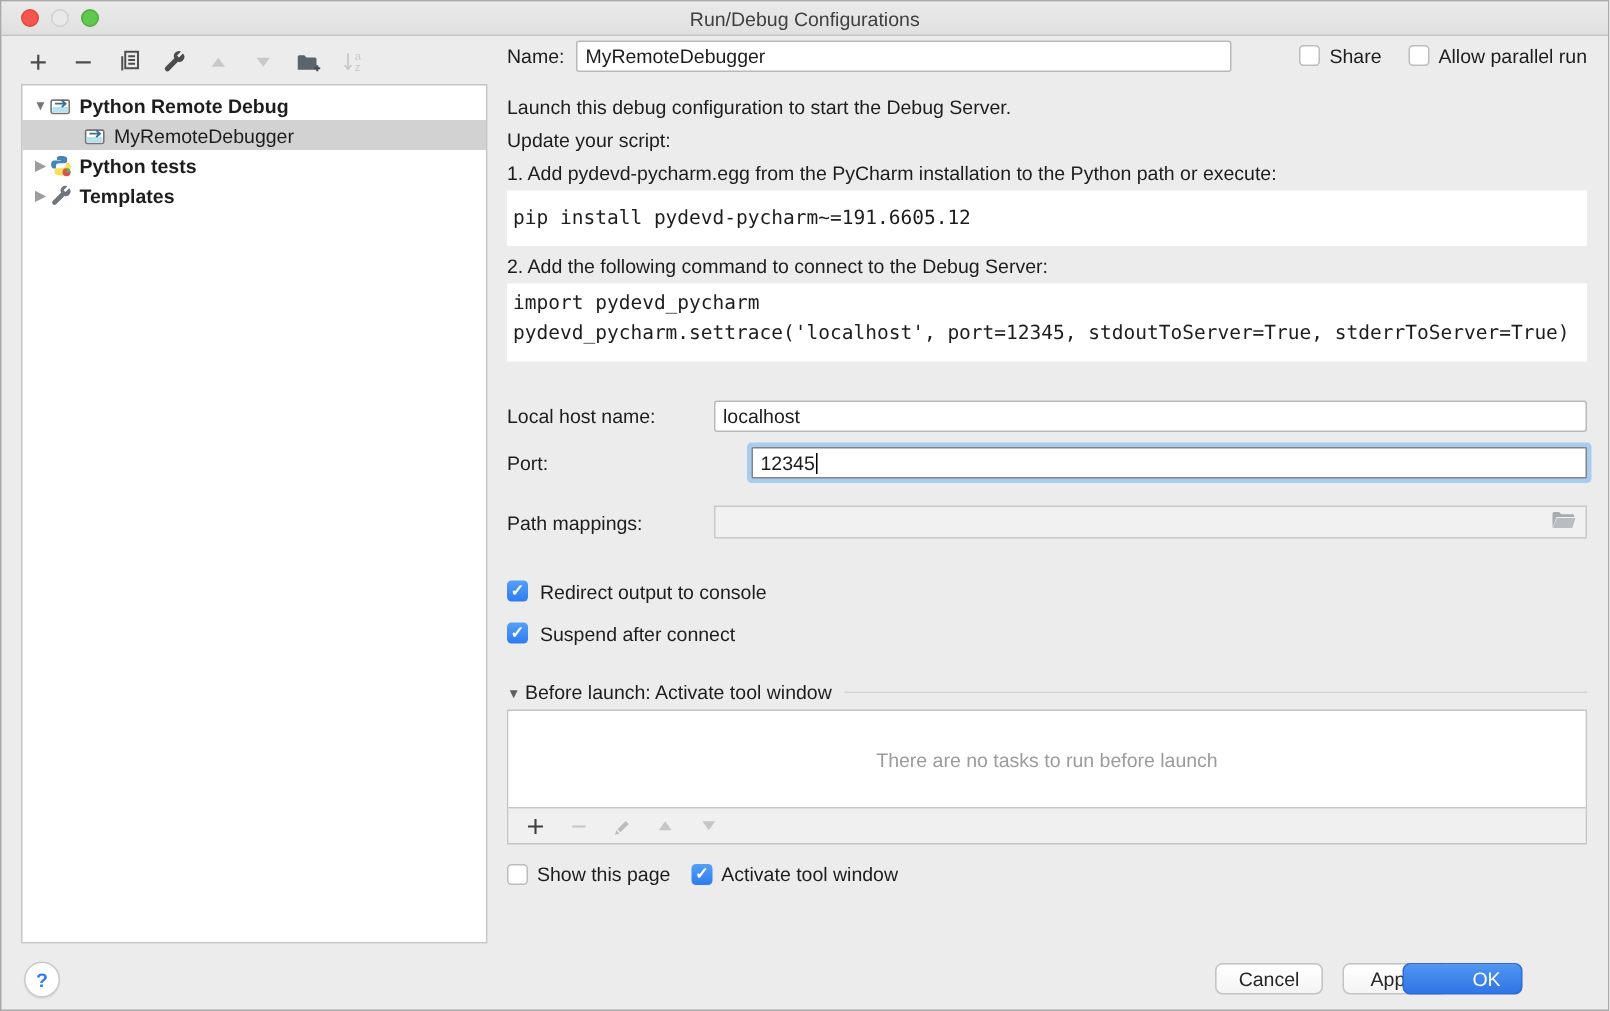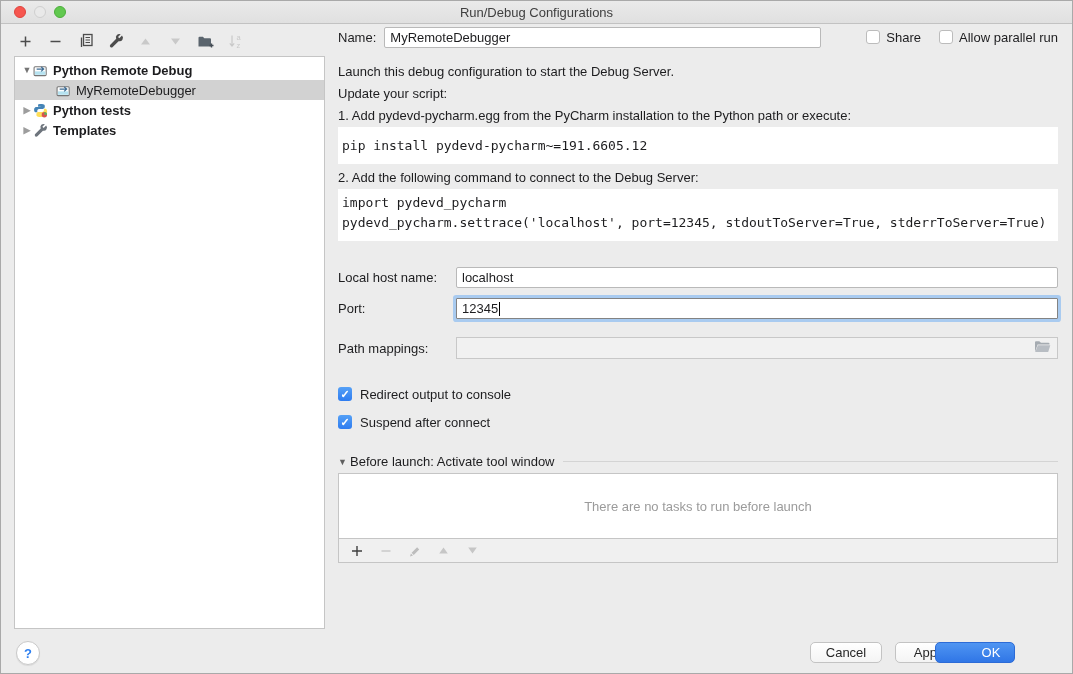--- a/index.html
+++ b/index.html
@@ -40,28 +40,28 @@
   .cb{width:14px;height:14px;border-radius:3px;border:1px solid #bcbcbc;background:#fff;box-sizing:border-box;flex:none;position:relative;}
   .cb.checked{background:linear-gradient(#55a0f6,#2e7cf0);border:none;}
   .cb.checked::after{content:"✓";position:absolute;left:0;top:0;width:14px;height:14px;
     color:#fff;font-size:11px;line-height:14px;text-align:center;font-weight:bold;}
   .para{margin:6px 0 0 0;line-height:16px;}
   .para.first{margin-top:16px;}
   .code-line{margin-top:3px;background:#fff;font-family:"DejaVu Sans Mono",monospace;font-size:13px;
     line-height:21px;height:21px;padding:8px 4px;white-space:pre;}
   .code-block{margin-top:3px;background:#fff;font-family:"DejaVu Sans Mono",monospace;font-size:13px;
     line-height:20px;padding:4px 4px 8px;white-space:pre;}
-  .form-row{display:flex;align-items:center;}
+  .form-row{display:flex;align-items:center;gap:20px;}
   .form-label{width:118px;flex:none;}
   .row-localhost{margin-top:26px;}
   .row-port{margin-top:10px;}
   .row-path{margin-top:18px;}
   .grow-input{flex:1;}
   .fake-input{flex:1;height:21px;border:1px solid #838383;border-radius:1px;background:#fff;
-    box-shadow:0 0 0 3px #a9cbf0;display:flex;align-items:center;padding:0 5px;box-sizing:border-box;}
+    box-shadow:0 0 0 3px #a9cbf0;display:flex;align-items:center;padding:0 5px;box-sizing:border-box;margin-left:25px;}
   .caret{width:1px;height:14px;background:#000;margin-left:1px;}
   .path-field{flex:1;height:22px;background:#f1f1f1;border:1px solid #c8c8c8;box-sizing:border-box;
     display:flex;align-items:center;justify-content:flex-end;padding:0 6px;}
   .option-row{display:flex;align-items:center;gap:8px;height:16px;}
   .row-redirect{margin-top:27px;}
   .row-suspend{margin-top:12px;}
   .bl-header{margin-top:24px;display:flex;align-items:center;}
   .bl-twisty{font-size:9px;color:#5f5f5f;width:12px;flex:none;}
   .bl-line{flex:1;height:1px;background:#d4d4d4;margin-left:8px;}
   .tasks-box{margin-top:4px;border:1px solid #c5c5c5;}
@@ -274,20 +274,30 @@
             </svg>
         </span>
         <span class="icon-btn">
           <svg width="13" height="13" viewBox="0 0 13 13">
               <path d="M6.5 9.5 L2.2 3.5 H10.8 Z" fill="#c6c6c6"></path>
             </svg>
         </span>
       </div>
     </div>
 
+    <div class="show-row">
+      <span class="cbgroup">
+        <span class="cb"></span>
+        <span>Show this page</span>
+      </span>
+      <span class="cbgroup">
+        <span class="cb checked"></span>
+        <span>Activate tool window</span>
+      </span>
+    </div>
 
   </div>
 
   <div class="help">?</div>
   <div class="btn plain btn-cancel">Cancel</div>
   <div class="btn plain btn-apply">Apply</div>
   <div class="btn btn-ok">OK</div>
 
 </div>
 

